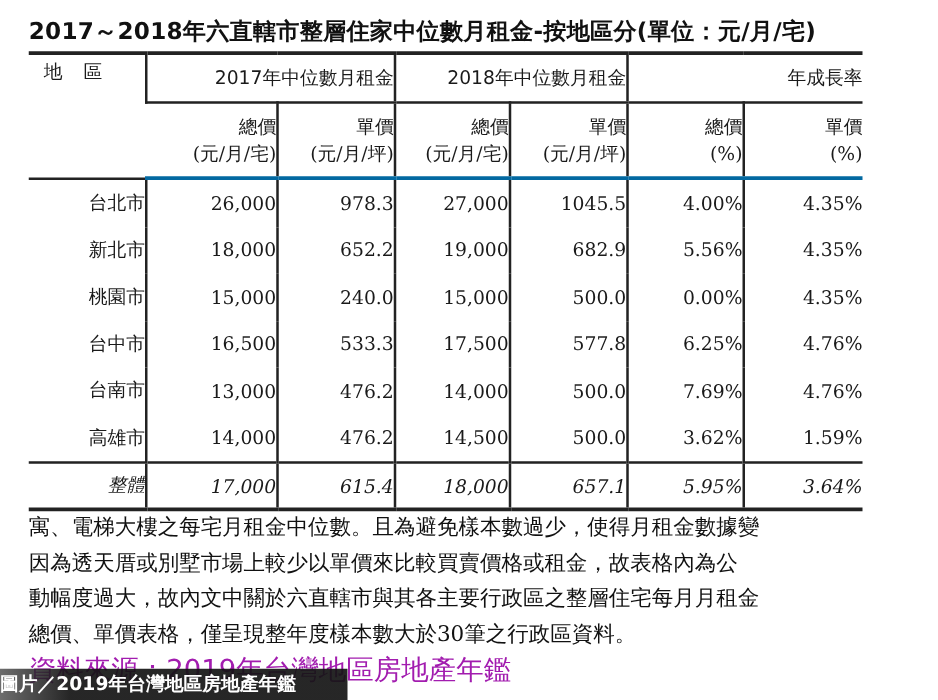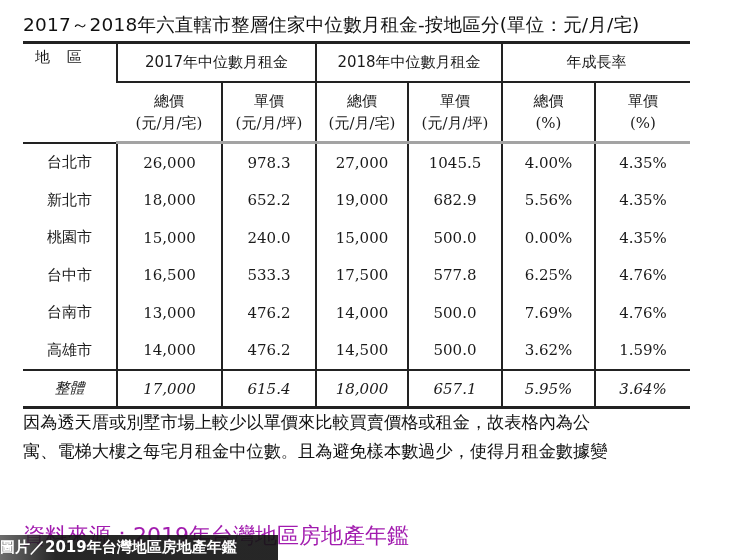--- a/index.html
+++ b/index.html
@@ -4,42 +4,42 @@
   <style>
     html, body { margin: 0; padding: 0; }
     body {
       width: 750px; height: 560px; overflow: hidden; position: relative;
       background: #ffffff; color: #1a1a1a;
       font-family: "DejaVu Serif", "Liberation Serif", serif;
     }
     .title {
       position: absolute; left: 23px; top: 12px;
       font-family: "DejaVu Sans", "Liberation Sans", sans-serif;
-      font-size: 18.5px; font-weight: normal; letter-spacing: 0.2px;
+      font-size: 18.5px; font-weight: bold; letter-spacing: 0.2px;
       white-space: nowrap; color: #111;
     }
     table.rent {
       position: absolute; left: 23px; top: 41px;
       width: 667px; border-collapse: collapse; table-layout: fixed;
       font-size: 15px;
     }
     table.rent col.c0 { width: 94px; }
     table.rent col.c1 { width: 105px; }
     table.rent col.c2 { width: 94px; }
     table.rent col.c3 { width: 92px; }
     table.rent col.c4 { width: 94px; }
     table.rent col.c5 { width: 93px; }
     table.rent col.c6 { width: 95px; }
     table.rent td, table.rent th {
-      padding: 0; text-align: center; vertical-align: middle;
+      padding: 0; text-align: right; vertical-align: middle;
       font-weight: normal; border-left: 2px solid #222;
     }
     table.rent tr > *:first-child { border-left: none; }
     thead tr.h1 th { height: 37px; border-top: 3px solid #222; border-bottom: 2px solid #222; }
-    thead tr.h2 th { height: 58px; border-bottom: 3px solid #a3a3a3; line-height: 22px; }
+    thead tr.h2 th { height: 58px; border-bottom: 3px solid #0369a1; line-height: 22px; }
     thead th.region-head { text-align: left; vertical-align: top; padding-top: 4px; padding-left: 12px; letter-spacing: 6px;
       font-family: "DejaVu Sans", "Liberation Sans", sans-serif; }
     .sans { font-family: "DejaVu Sans", "Liberation Sans", sans-serif; }
     tbody tr.data td { height: 37.5px; }
     tbody tr.total td { height: 35px; border-top: 2px solid #222; border-bottom: 3px solid #222; font-style: italic; }
     td.region { font-family: "DejaVu Sans", "Liberation Sans", sans-serif; padding-left: 10px; margin-top: 40px; }
     td.unit { text-align: right; padding-right: 22px; }
     td.unit2 { text-align: right; padding-right: 26px; }
     .note {
       position: absolute; left: 23px; top: 408px; width: 700px;
@@ -152,19 +152,21 @@
       <td class="unit">615.4</td>
       <td>18,000</td>
       <td class="unit2">657.1</td>
       <td>5.95%</td>
       <td>3.64%</td>
     </tr>
   </tbody>
 </table>
 
 <div class="note">
+  <p>寓、電梯大樓之每宅月租金中位數。且為避免樣本數過少，使得月租金數據變</p>
   <p>因為透天厝或別墅市場上較少以單價來比較買賣價格或租金，故表格內為公</p>
-  <p>寓、電梯大樓之每宅月租金中位數。且為避免樣本數過少，使得月租金數據變</p>
+  <p>動幅度過大，故內文中關於六直轄市與其各主要行政區之整層住宅每月月租金</p>
+  <p>總價、單價表格，僅呈現整年度樣本數大於30筆之行政區資料。</p>
 </div>
 
 <div class="source">資料來源：2019年台灣地區房地產年鑑</div>
 
 <div class="caption">圖片／2019年台灣地區房地產年鑑</div>
 
 </body></html>

